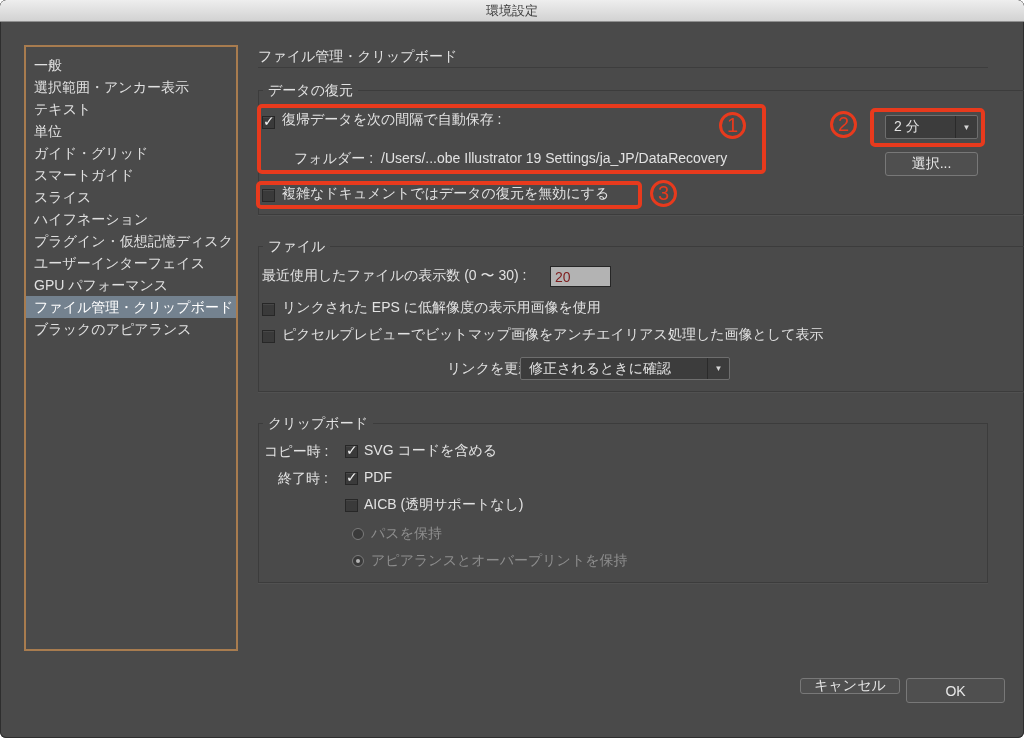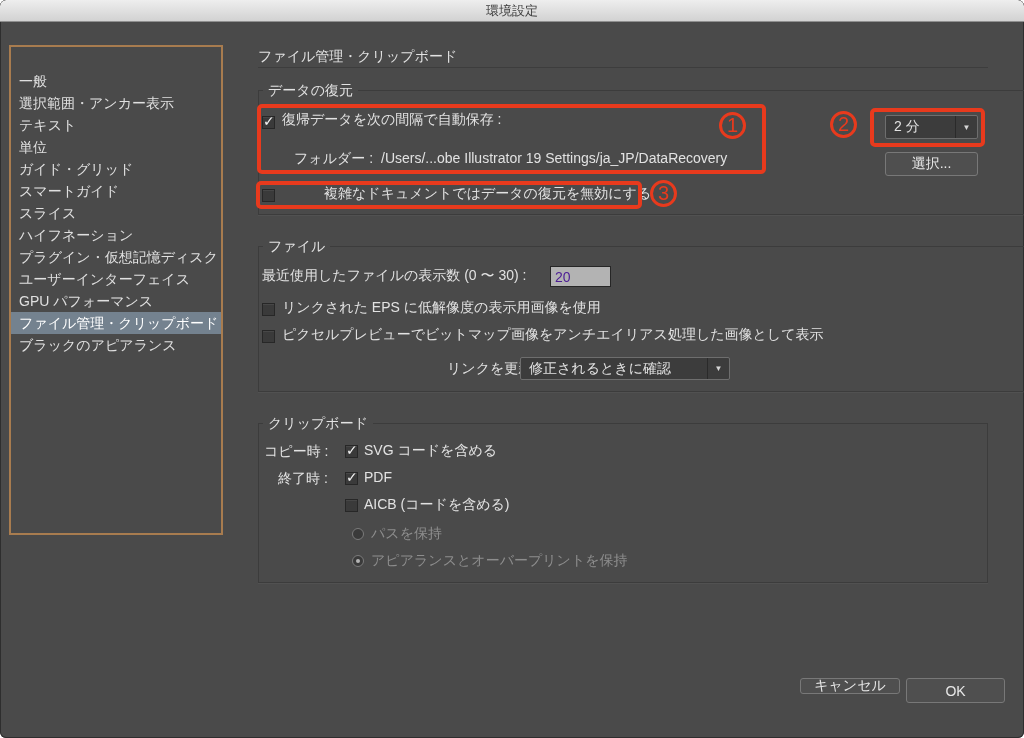--- a/index.html
+++ b/index.html
@@ -15,22 +15,22 @@
   .titlebar{
     position:absolute;left:0;top:0;width:1024px;height:22px;
     background:linear-gradient(#eeeeee,#d2d2d2);
     border-bottom:1px solid #8f8f8f;
     border-radius:6px 6px 0 0;
     display:flex;align-items:center;justify-content:center;
     color:#3c3c3c;font-size:13px;
   }
   
   .sidebar{
-    position:absolute;left:9px;top:45px;width:214px;height:490px;
-    border:2px solid #a87c4f;padding-top:23px;
+    position:absolute;left:24px;top:45px;width:214px;height:606px;
+    border:2px solid #a87c4f;padding-top:7px;
   }
   .side-item{
     height:22px;line-height:22px;padding-left:8px;
     white-space:nowrap;color:#e0e0e0;cursor:default;
   }
   .side-item.selected{background:#74828f;color:#ffffff;}
   
   .content-header{position:absolute;left:258px;top:48px;}
   .header-rule{position:absolute;left:258px;top:67px;width:730px;height:1px;background:#3d3d3d;}
   
@@ -74,21 +74,21 @@
     display:flex;align-items:center;justify-content:center;
     color:#d6d6d6;font-size:8px;
   }
   .btn{
     position:absolute;background:#4f4f4f;border:1px solid #787878;
     border-radius:3px;color:#e8e8e8;font-size:14px;
     display:flex;align-items:center;justify-content:center;cursor:default;
   }
   .numfield{
     position:absolute;width:61px;height:21px;background:#b3b3b3;
-    border:1px solid #262626;color:#4c1d95;font-size:14px;
+    border:1px solid #262626;color:#7f1d1d;font-size:14px;
     font-family:"Liberation Sans","DejaVu Sans",sans-serif;
     padding:0 0 0 4px;border-radius:0;
   }
   
   .ann-box{
     position:absolute;border:4px solid #e83a1d;border-radius:5px;
     pointer-events:none;
   }
   .ann-circle{
     position:absolute;width:27px;height:27px;border:3px solid #e83a1d;
@@ -133,21 +133,21 @@
   <span class="abs" style="left:294px;top:150px;">フォルダー :</span>
   <span class="abs" style="left:381px;top:150px;">/Users/...obe Illustrator 19 Settings/ja_JP/DataRecovery</span>
 
   <div class="dropdown" style="left:885px;top:115px;width:93px;height:24px;">
     <span class="dd-text">2 分</span>
     <span class="dd-arrow">▼</span>
   </div>
   <div class="btn" style="left:885px;top:152px;width:93px;height:24px;">選択...</div>
 
   <span class="cb" style="left:262px;top:189px;"></span>
-  <span class="abs" style="left:282px;top:185px;margin-left:42px;">複雑なドキュメントではデータの復元を無効にする</span>
+  <span class="abs" style="left:282px;top:185px;">複雑なドキュメントではデータの復元を無効にする</span>
 
   <div class="groupbox gb-file">
     <span class="legend">ファイル</span>
   </div>
   <span class="abs" style="left:262px;top:267px;">最近使用したファイルの表示数 (0 〜 30) :</span>
   <input class="numfield" style="left: 550px; top: 266px;" value="20">
 
   <span class="cb" style="left:262px;top:303px;"></span>
   <span class="abs" style="left:282px;top:299px;">リンクされた EPS に低解像度の表示用画像を使用</span>
 
@@ -165,21 +165,21 @@
   </div>
   <span class="abs" style="left:264px;top:443px;">コピー時 :</span>
   <span class="cb checked" style="left:345px;top:445px;"></span>
   <span class="abs" style="left:364px;top:442px;">SVG コードを含める</span>
 
   <span class="abs" style="left:278px;top:470px;">終了時 :</span>
   <span class="cb checked" style="left:345px;top:472px;"></span>
   <span class="abs" style="left:364px;top:469px;">PDF</span>
 
   <span class="cb" style="left:345px;top:499px;"></span>
-  <span class="abs" style="left:364px;top:496px;">AICB (コードを含める)</span>
+  <span class="abs" style="left:364px;top:496px;">AICB (透明サポートなし)</span>
 
   <span class="radio" style="left:352px;top:528px;"></span>
   <span class="abs dim" style="left:371px;top:525px;">パスを保持</span>
 
   <span class="radio selected" style="left:352px;top:555px;"></span>
   <span class="abs dim" style="left:371px;top:552px;">アピアランスとオーバープリントを保持</span>
 
   <div class="btn" style="left:800px;top:678px;width:100px;height:16px;">キャンセル</div>
   <div class="btn" style="left:906px;top:678px;width:99px;height:25px;">OK</div>
 

